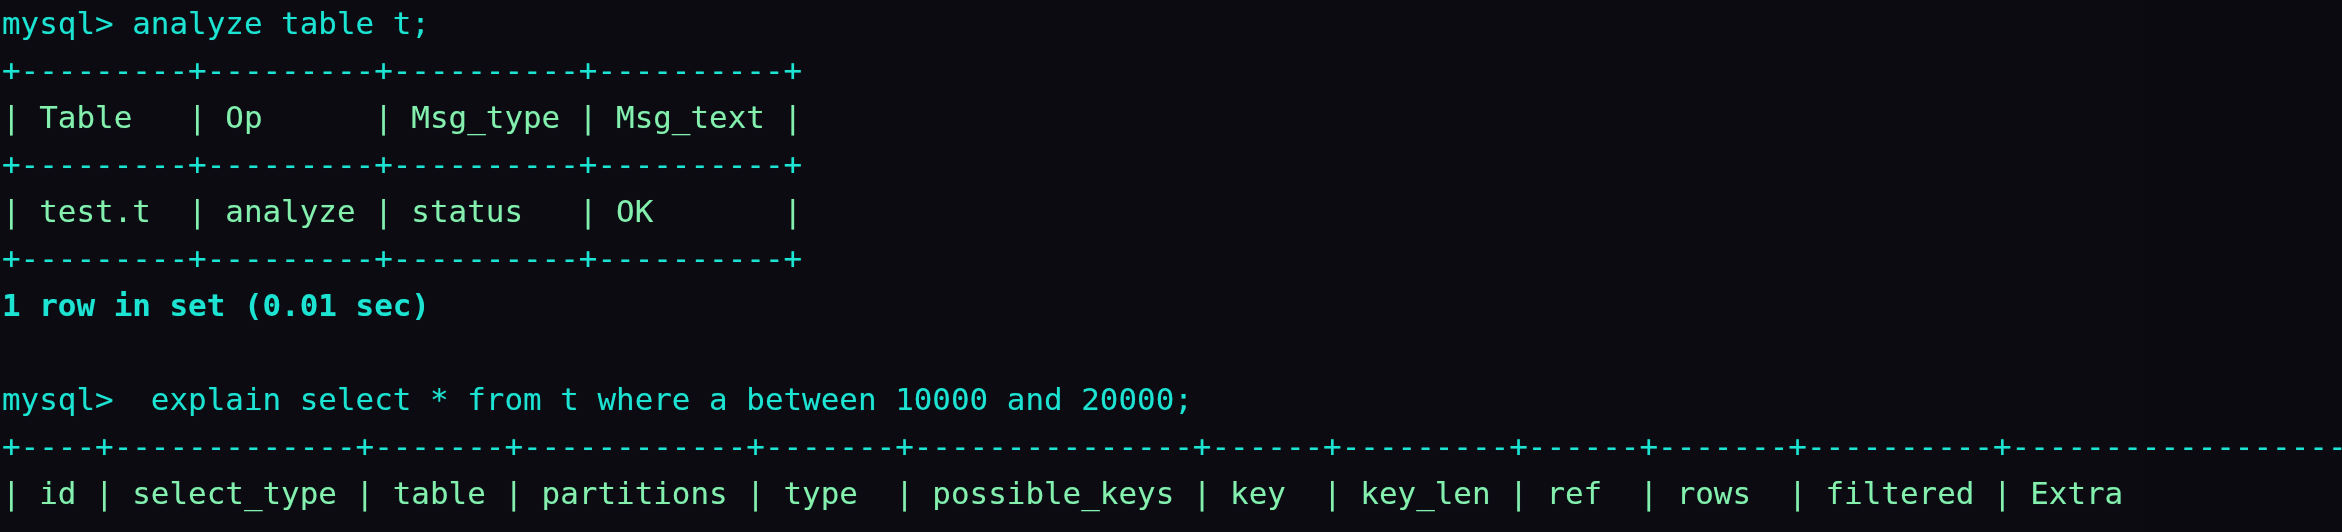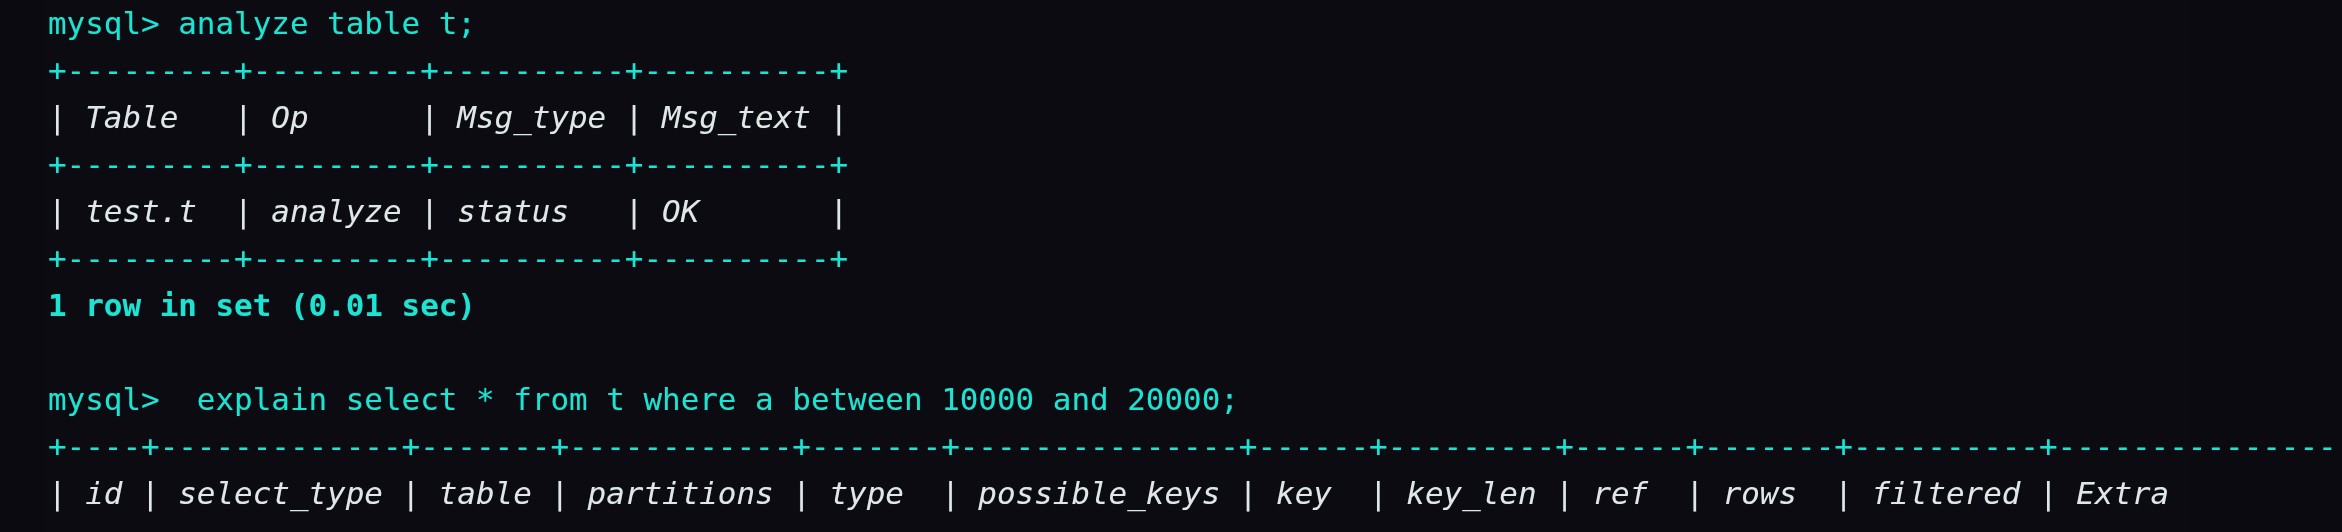--- a/index.html
+++ b/index.html
@@ -18,34 +18,33 @@
     height: 532px;
     background: #0b0b11;
     box-sizing: border-box;
     padding: 0 0 0 2px;
     font-family: "DejaVu Sans Mono", "Liberation Mono", monospace;
     font-size: 30px;
     line-height: 47px;
     color: #1ce3d2;
     letter-spacing: 0px;
     white-space: pre;
-    margin-left: 46px;
     -webkit-font-smoothing: antialiased;
   }
   #terminal .line {
     height: 47px;
     white-space: pre;
     display: block;
     text-shadow: 0 0 1px rgba(28,227,210,0.35);
   }
   #terminal .blank {
     height: 47px;
     display: block;
   }
   .prompt-line { color: #1ce3d2; }
   .rule       { color: #1ce3d2; }
-  .row        { color: #e5e5e5; font-style: italic; }
+  .row        { color: #86efac; }
   .status     { color: #1ce3d2; font-weight: bold; }
 </style>
 </head>
 <body>
 
 <div id="terminal" style="font-size: 30.9276px;"><span class="line prompt-line">mysql&gt; analyze table t;</span><span class="line rule">+---------+---------+----------+----------+</span><span class="line row">| Table   | Op      | Msg_type | Msg_text |</span><span class="line rule">+---------+---------+----------+----------+</span><span class="line row">| test.t  | analyze | status   | OK       |</span><span class="line rule">+---------+---------+----------+----------+</span><span class="line status">1 row in set (0.01 sec)</span><span class="blank"></span><span class="line prompt-line">mysql&gt;  explain select * from t where a between 10000 and 20000;</span><span class="line rule">+----+-------------+-------+------------+-------+---------------+------+---------+------+-------+----------+-----------------------+</span><span class="line row">| id | select_type | table | partitions | type  | possible_keys | key  | key_len | ref  | rows  | filtered | Extra                 |</span><span class="line rule">+----+-------------+-------+------------+-------+---------------+------+---------+------+-------+----------+-----------------------+</span></div>
 
 </body></html>

